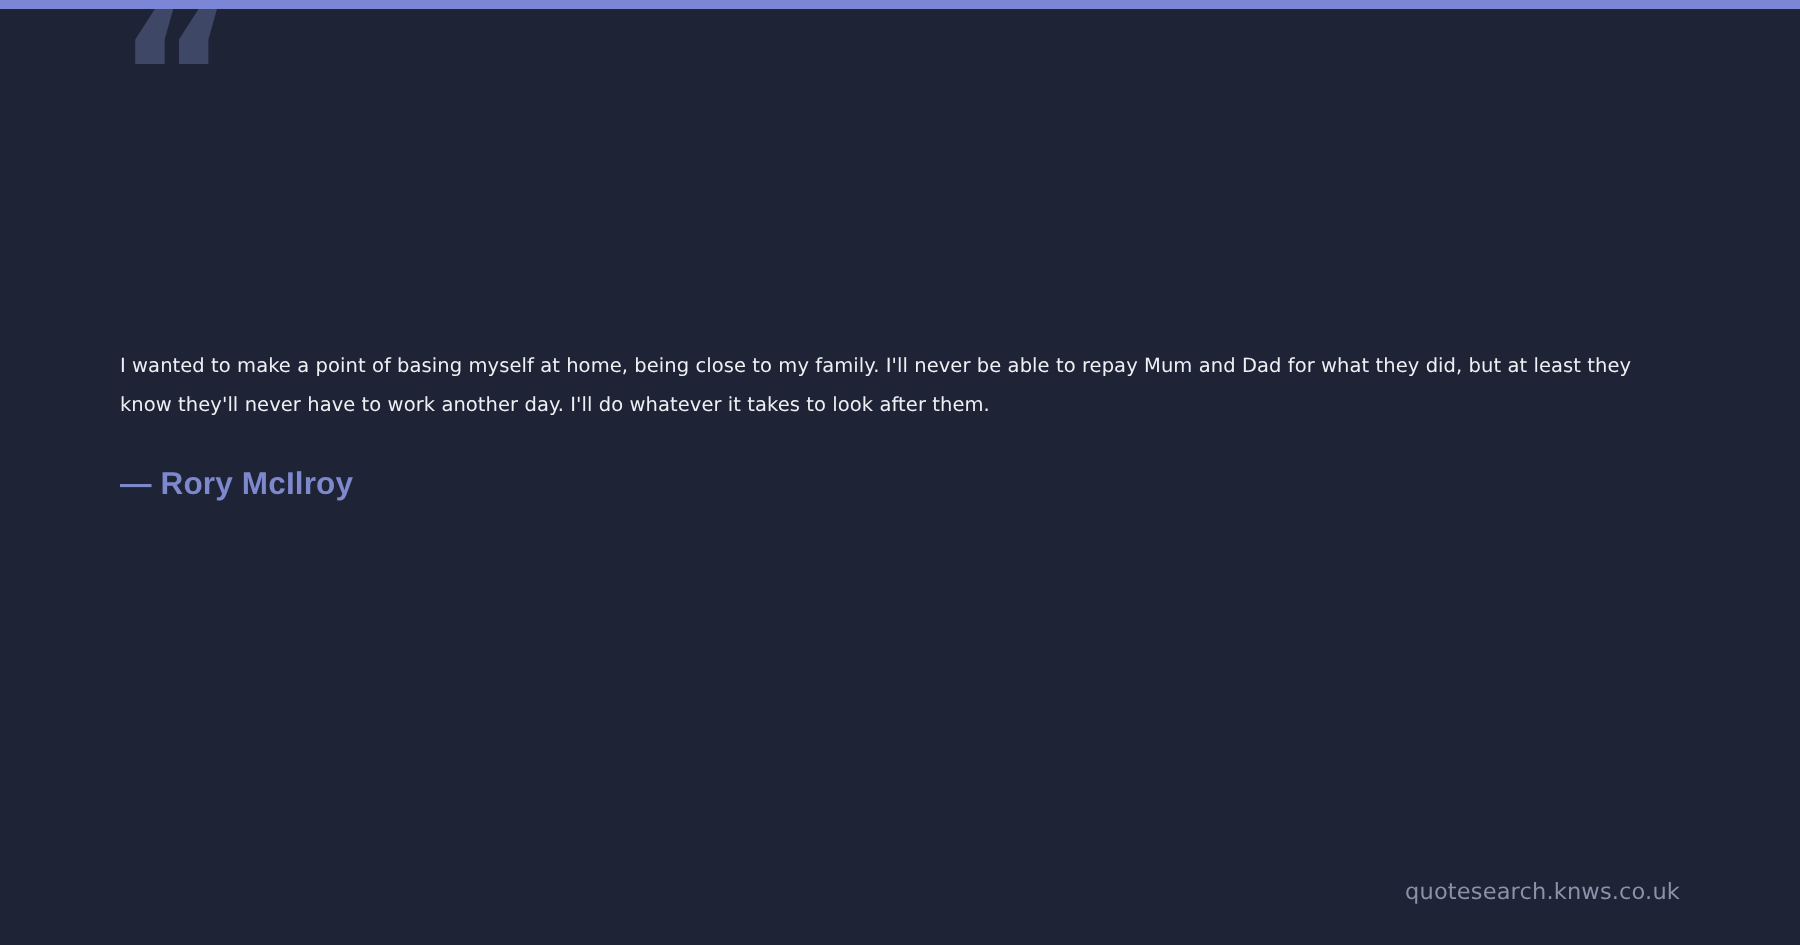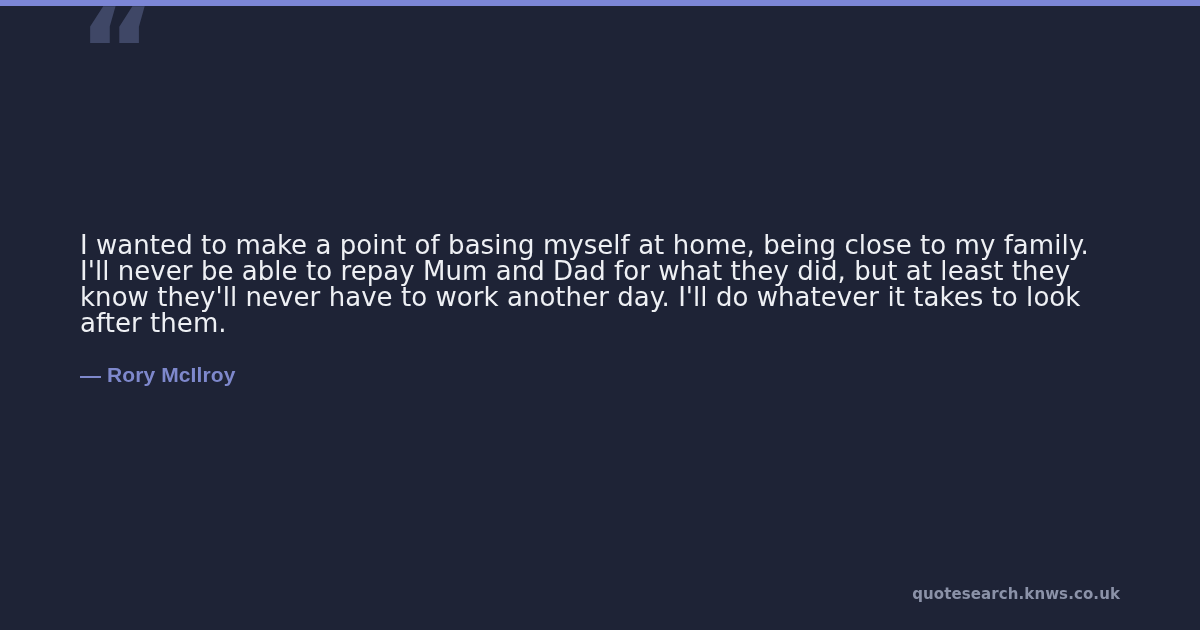--- a/index.html
+++ b/index.html
@@ -50,21 +50,21 @@
   .content {
     position: absolute;
     left: 80px;
     top: 232px;
     width: 1040px;
   }
 
   .quote-text {
     margin: 0;
     font-family: "DejaVu Sans", sans-serif;
-    font-size: 26px;
+    font-size: 13px;
     line-height: 26px;
     font-weight: 400;
     color: #eef0f4;
     letter-spacing: 0.05px;
     white-space: pre-wrap;
   }
 
   .attribution {
     margin: 0;
     margin-top: 25px;
@@ -77,21 +77,21 @@
   }
 
   
   .footer {
     position: absolute;
     right: 80px;
     bottom: 26px;
     font-family: "DejaVu Sans", sans-serif;
     font-size: 15px;
     line-height: 20px;
-    font-weight: 700;
+    font-weight: 400;
     color: #8b92a8;
     letter-spacing: 0.1px;
     text-align: right;
   }
 </style>
 </head>
 <body>
 
 <div class="card">
 

